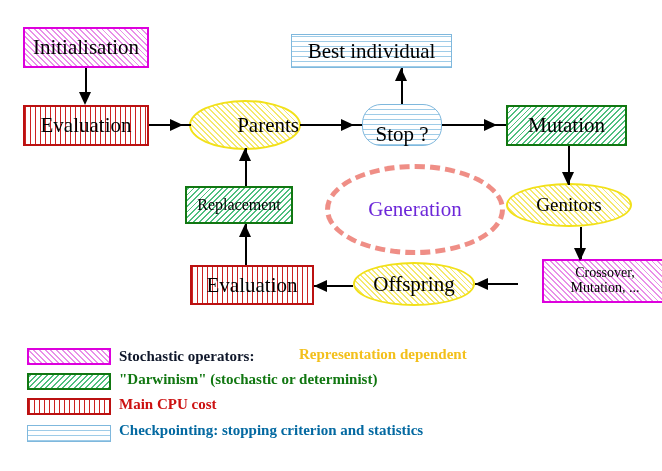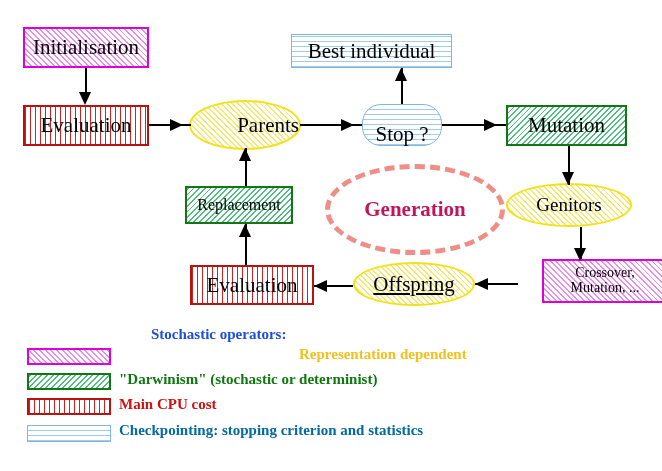--- a/index.html
+++ b/index.html
@@ -86,22 +86,21 @@
   
   .ellipse-dashed {
     position: absolute;
     box-sizing: border-box;
     border: 5px dashed #ef8e86;
     border-radius: 50%;
     background: transparent;
     display: flex;
     align-items: center;
     justify-content: center;
-    color: #be185d;
-    font-weight: bold;
+    color: #6d28d9;
   }
 
   
   .line-h, .line-v {
     position: absolute;
     background: #000000;
   }
   .line-h { height: 1.5px; }
   .line-v { width: 1.5px; }
 
@@ -184,21 +183,21 @@
 
   <div class="ellipse-dashed" style="left:325px; top:164px; width:180px; height:91px; font-size:21px;">
     <span>Generation</span>
   </div>
 
   <div class="node hatch-magenta" style="left:518px; top:259px; width:126px; height:44px; font-size:14px;margin-left:24px;">
     <span>Crossover,
 Mutation, ...</span>
   </div>
 
-  <div class="node ellipse-yellow" style="left:353px; top:262px; width:122px; height:44px; font-size:21px;text-decoration:underline;">
+  <div class="node ellipse-yellow" style="left:353px; top:262px; width:122px; height:44px; font-size:21px;">
     <span>Offspring</span>
   </div>
 
   <div class="node hatch-red" style="left:190px; top:265px; width:124px; height:40px; font-size:21px;">
     <span>Evaluation</span>
   </div>
 
   <div class="line-v" style="left:85px; top:68px; height:30px;"></div>
   <div class="arrow arrow-down" style="left:79px; top:92px;"></div>
 
@@ -226,21 +225,21 @@
   <div class="line-h" style="left:314px; top:285px; width:39px;"></div>
   <div class="arrow arrow-left" style="left:314px; top:280px;"></div>
 
   <div class="line-v" style="left:245px; top:224px; height:41px;"></div>
   <div class="arrow arrow-up" style="left:239px; top:224px;"></div>
 
   <div class="line-v" style="left:245px; top:148px; height:38px;"></div>
   <div class="arrow arrow-up" style="left:239px; top:148px;"></div>
 
   <div class="legend-swatch hatch-magenta" style="left:27px; top:348px;"></div>
-  <div class="legend-text" style="left:119px; top:326px; color:#1d4ed8;margin-left:32px;">Stochastic operators:</div>
+  <div class="legend-text" style="left:119px; top:348px; color:#0f172a;">Stochastic operators:</div>
   <div class="legend-text" style="left:277px; top:346px; color:#f3c01c;margin-left:22px;">Representation dependent</div>
 
   <div class="legend-swatch hatch-green" style="left:27px; top:373px;"></div>
   <div class="legend-text" style="left:119px; top:371px; color:#117711;">"Darwinism" (stochastic or determinist)</div>
 
   <div class="legend-swatch hatch-red" style="left:27px; top:398px;"></div>
   <div class="legend-text" style="left:119px; top:396px; color:#cc1111;">Main CPU cost</div>
 
   <div class="legend-swatch hatch-blue" style="left:27px; top:425px;"></div>
   <div class="legend-text" style="left:119px; top:422px; color:#0369a1;">Checkpointing: stopping criterion and statistics</div>

